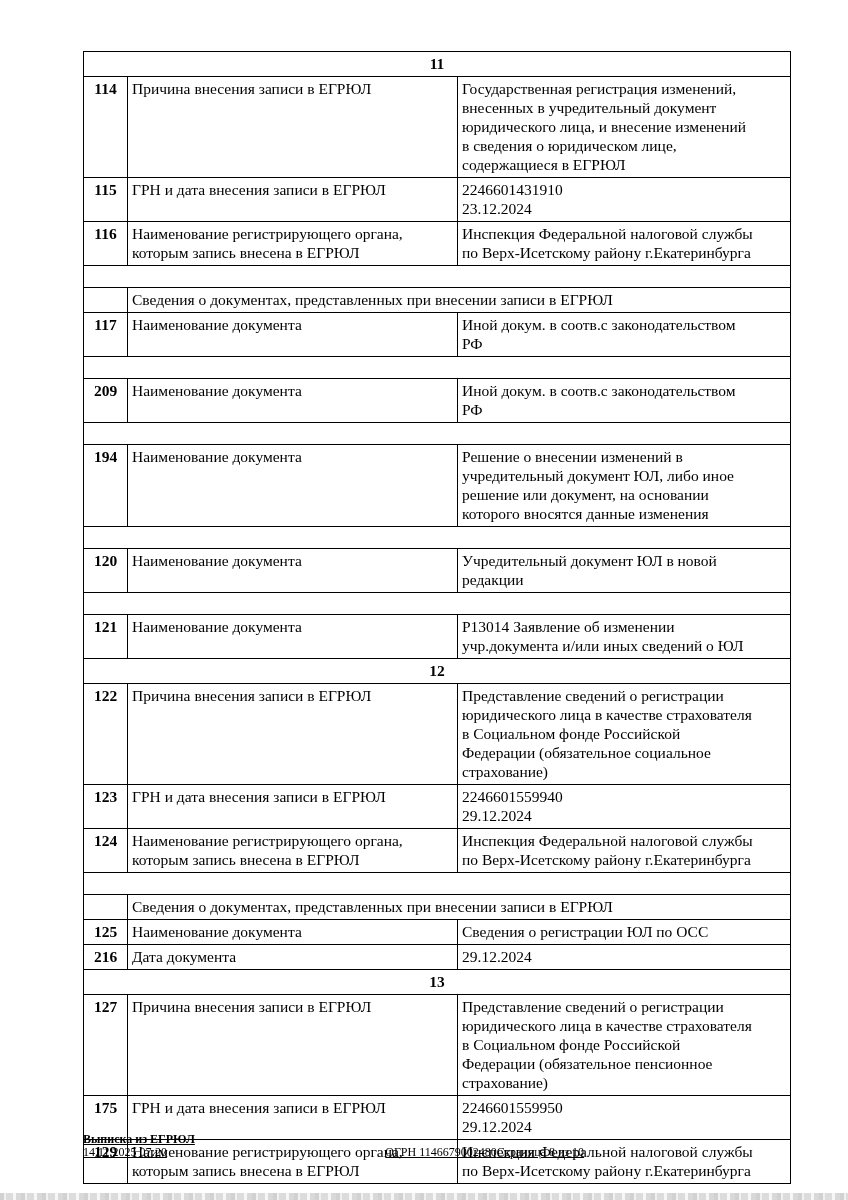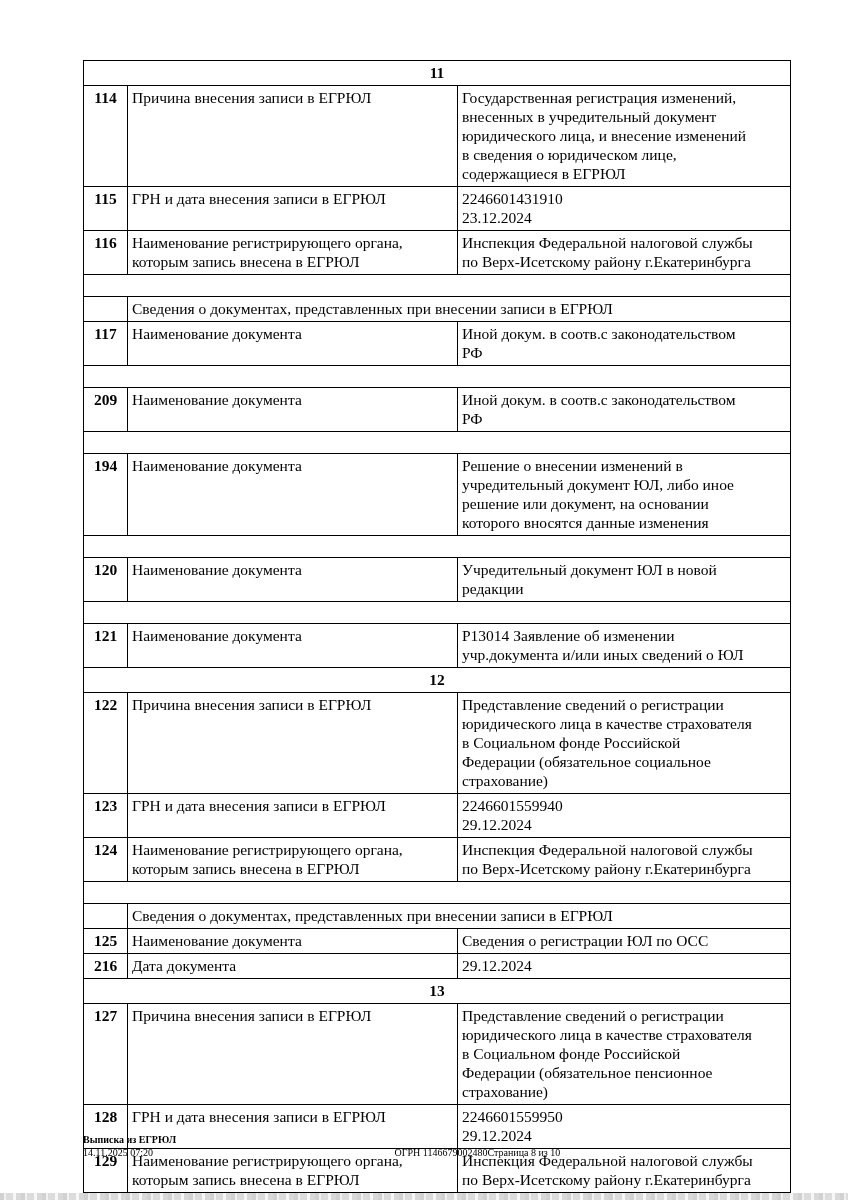--- a/index.html
+++ b/index.html
@@ -4,39 +4,39 @@
 <style>
   html,body{margin:0;padding:0;}
   body{
     width:848px;height:1200px;background:#ffffff;
     font-family:"Liberation Serif","DejaVu Serif",serif;
     color:#000;
   }
   .page{position:relative;width:848px;height:1200px;overflow:hidden;background:#fff;}
 
   table.registry{
-    position:absolute;left:83px;top:60px;width:707px;
+    position:absolute;left:83px;top:51px;width:707px;
     border-collapse:collapse;table-layout:fixed;border-radius:7px;
   }
   table.registry td{
     border:1px solid #000;
     vertical-align:top;
     font-size:15.5px;line-height:19px;
     padding:2px 4px 3px 4px;
     white-space:pre-line;
     overflow:hidden;
   }
   td.num{text-align:center;padding-left:1px;padding-right:1px;font-weight:bold;}
   td.section{text-align:center;font-weight:bold;white-space:normal;padding-top:1px;padding-bottom:2px;}
   td.spacer{height:16px;}
   td.sublabel{white-space:normal;}
 
   .footer{
     position:absolute;left:83px;top:1133px;width:708px;
-    font-size:10px;line-height:13px;
+    font-size:12px;line-height:13px;text-decoration:underline;
   }
   .footer .f-title{font-weight:bold;}
   .footer .f-line2{
     display:grid;grid-template-columns:1fr auto 1fr;align-items:baseline;
   }
   .footer .f-center{text-align:center;padding-left:8px;}
   .footer .f-right{text-align:left;}
 
   .page-edge{
     position:absolute;left:0;right:0;bottom:0;height:7px;
@@ -181,21 +181,21 @@
         <tr>
           <td class="num">127</td>
           <td class="label">Причина внесения записи в ЕГРЮЛ</td>
           <td class="value">Представление сведений о регистрации
 юридического лица в качестве страхователя
 в Социальном фонде Российской
 Федерации (обязательное пенсионное
 страхование)</td>
         </tr>
         <tr>
-          <td class="num">128</td>
+          <td class="num">175</td>
           <td class="label">ГРН и дата внесения записи в ЕГРЮЛ</td>
           <td class="value">2246601559950
 29.12.2024</td>
         </tr>
         <tr>
           <td class="num">129</td>
           <td class="label">Наименование регистрирующего органа,
 которым запись внесена в ЕГРЮЛ</td>
           <td class="value">Инспекция Федеральной налоговой службы
 по Верх-Исетскому району г.Екатеринбурга</td>

